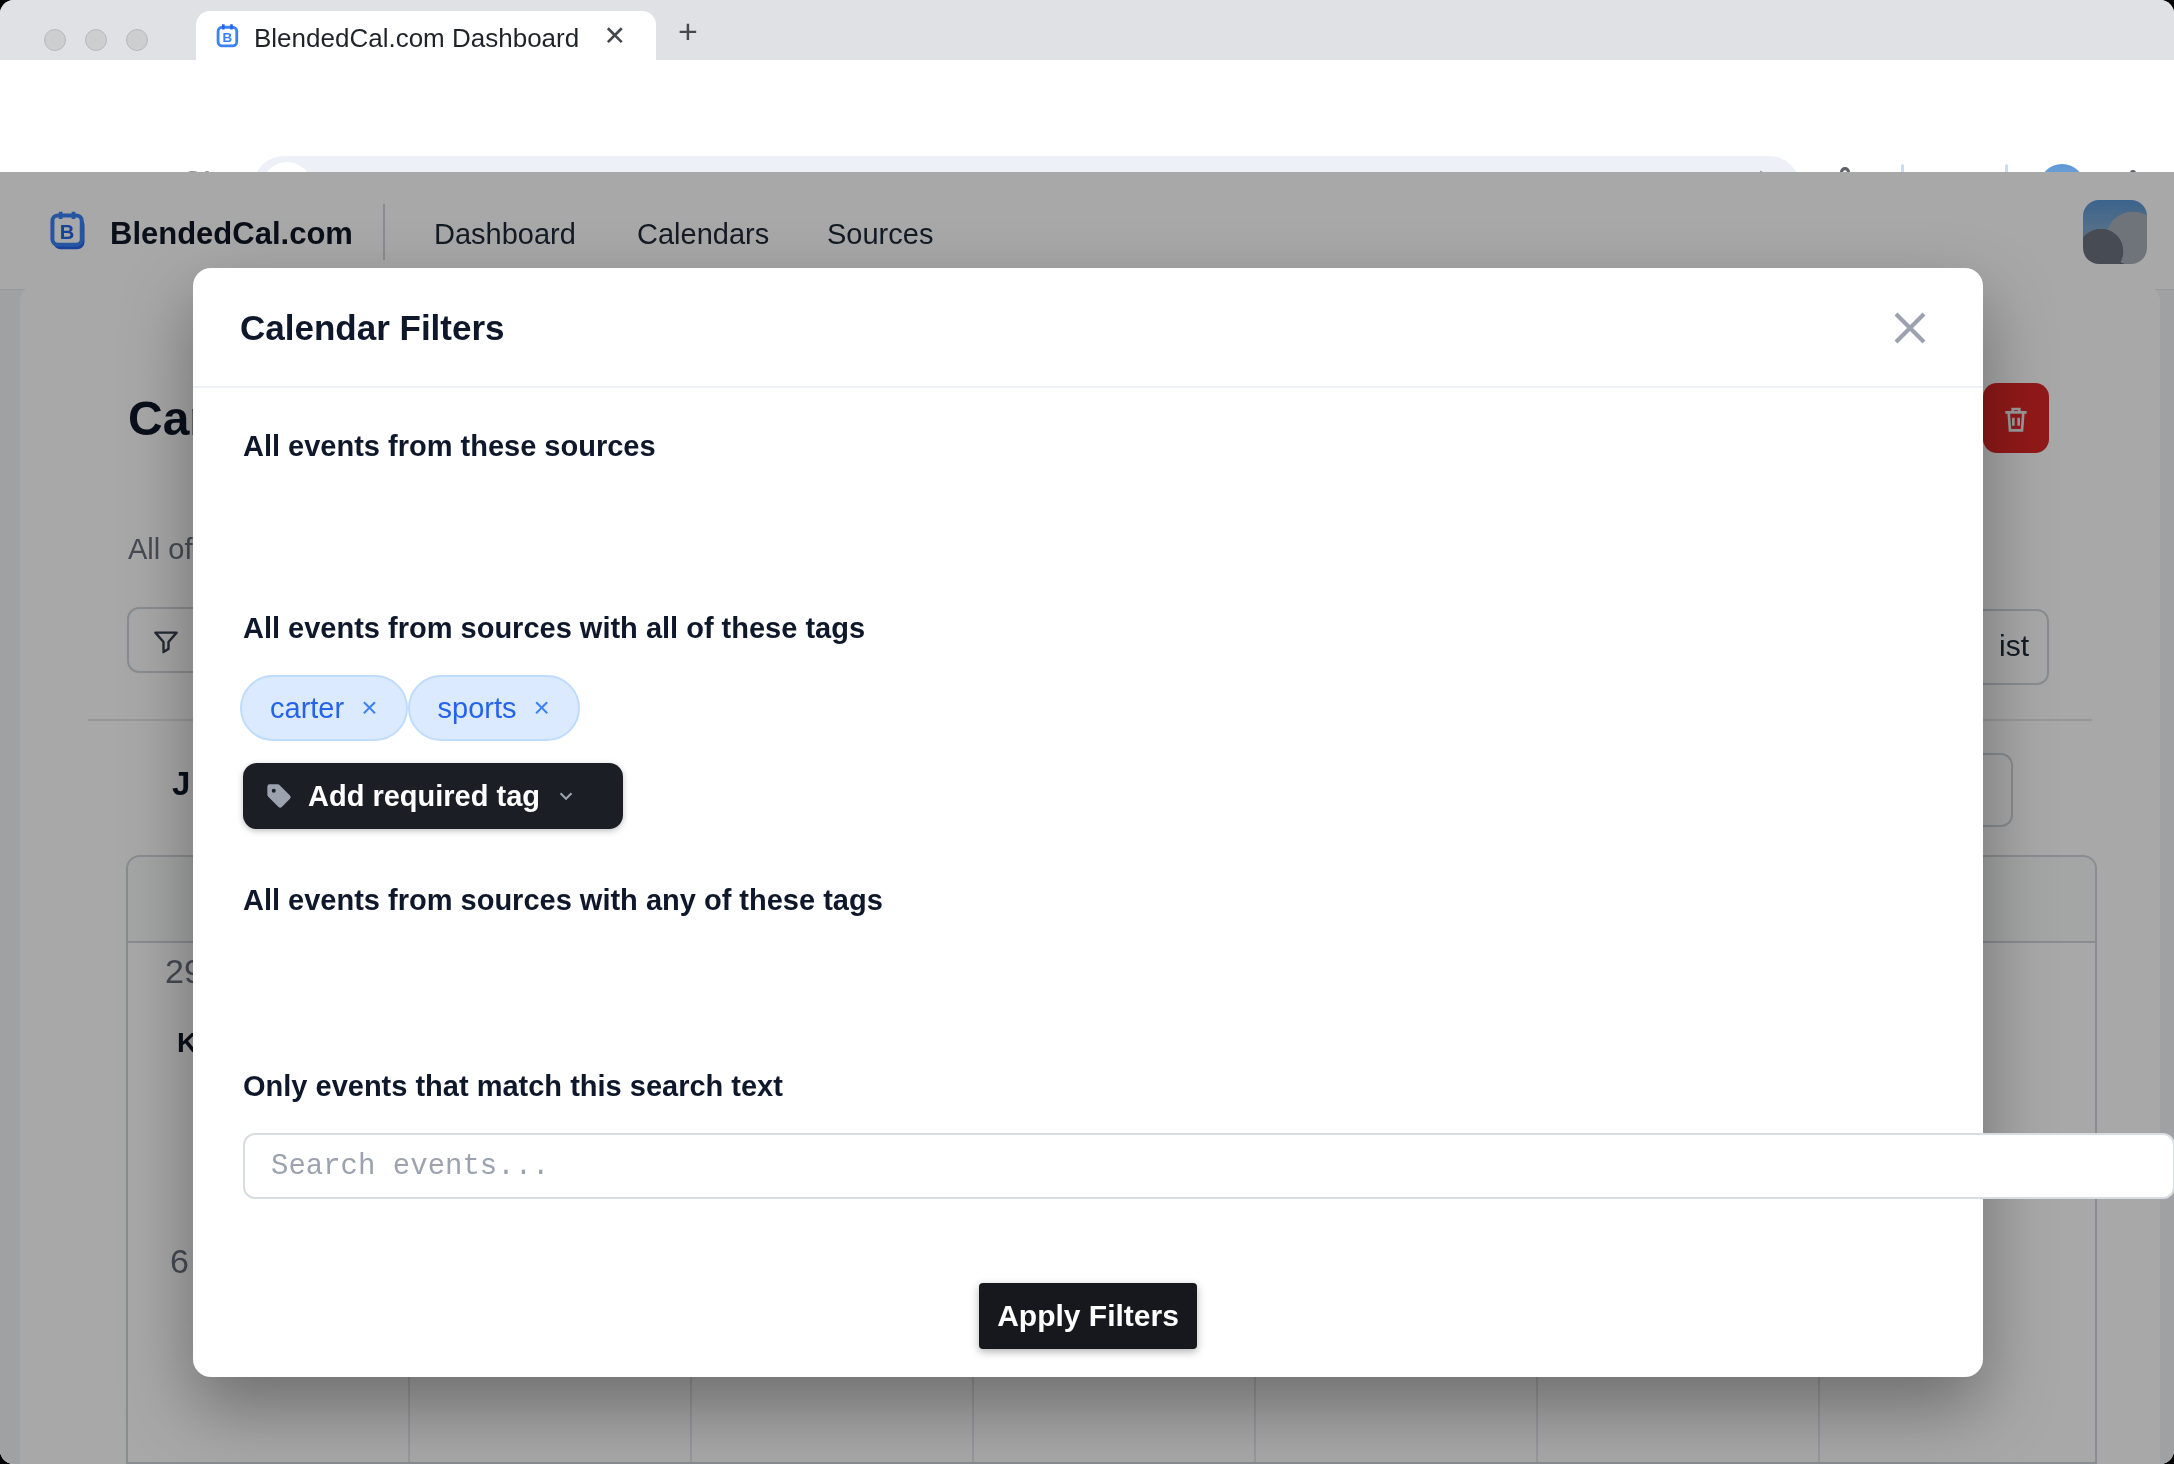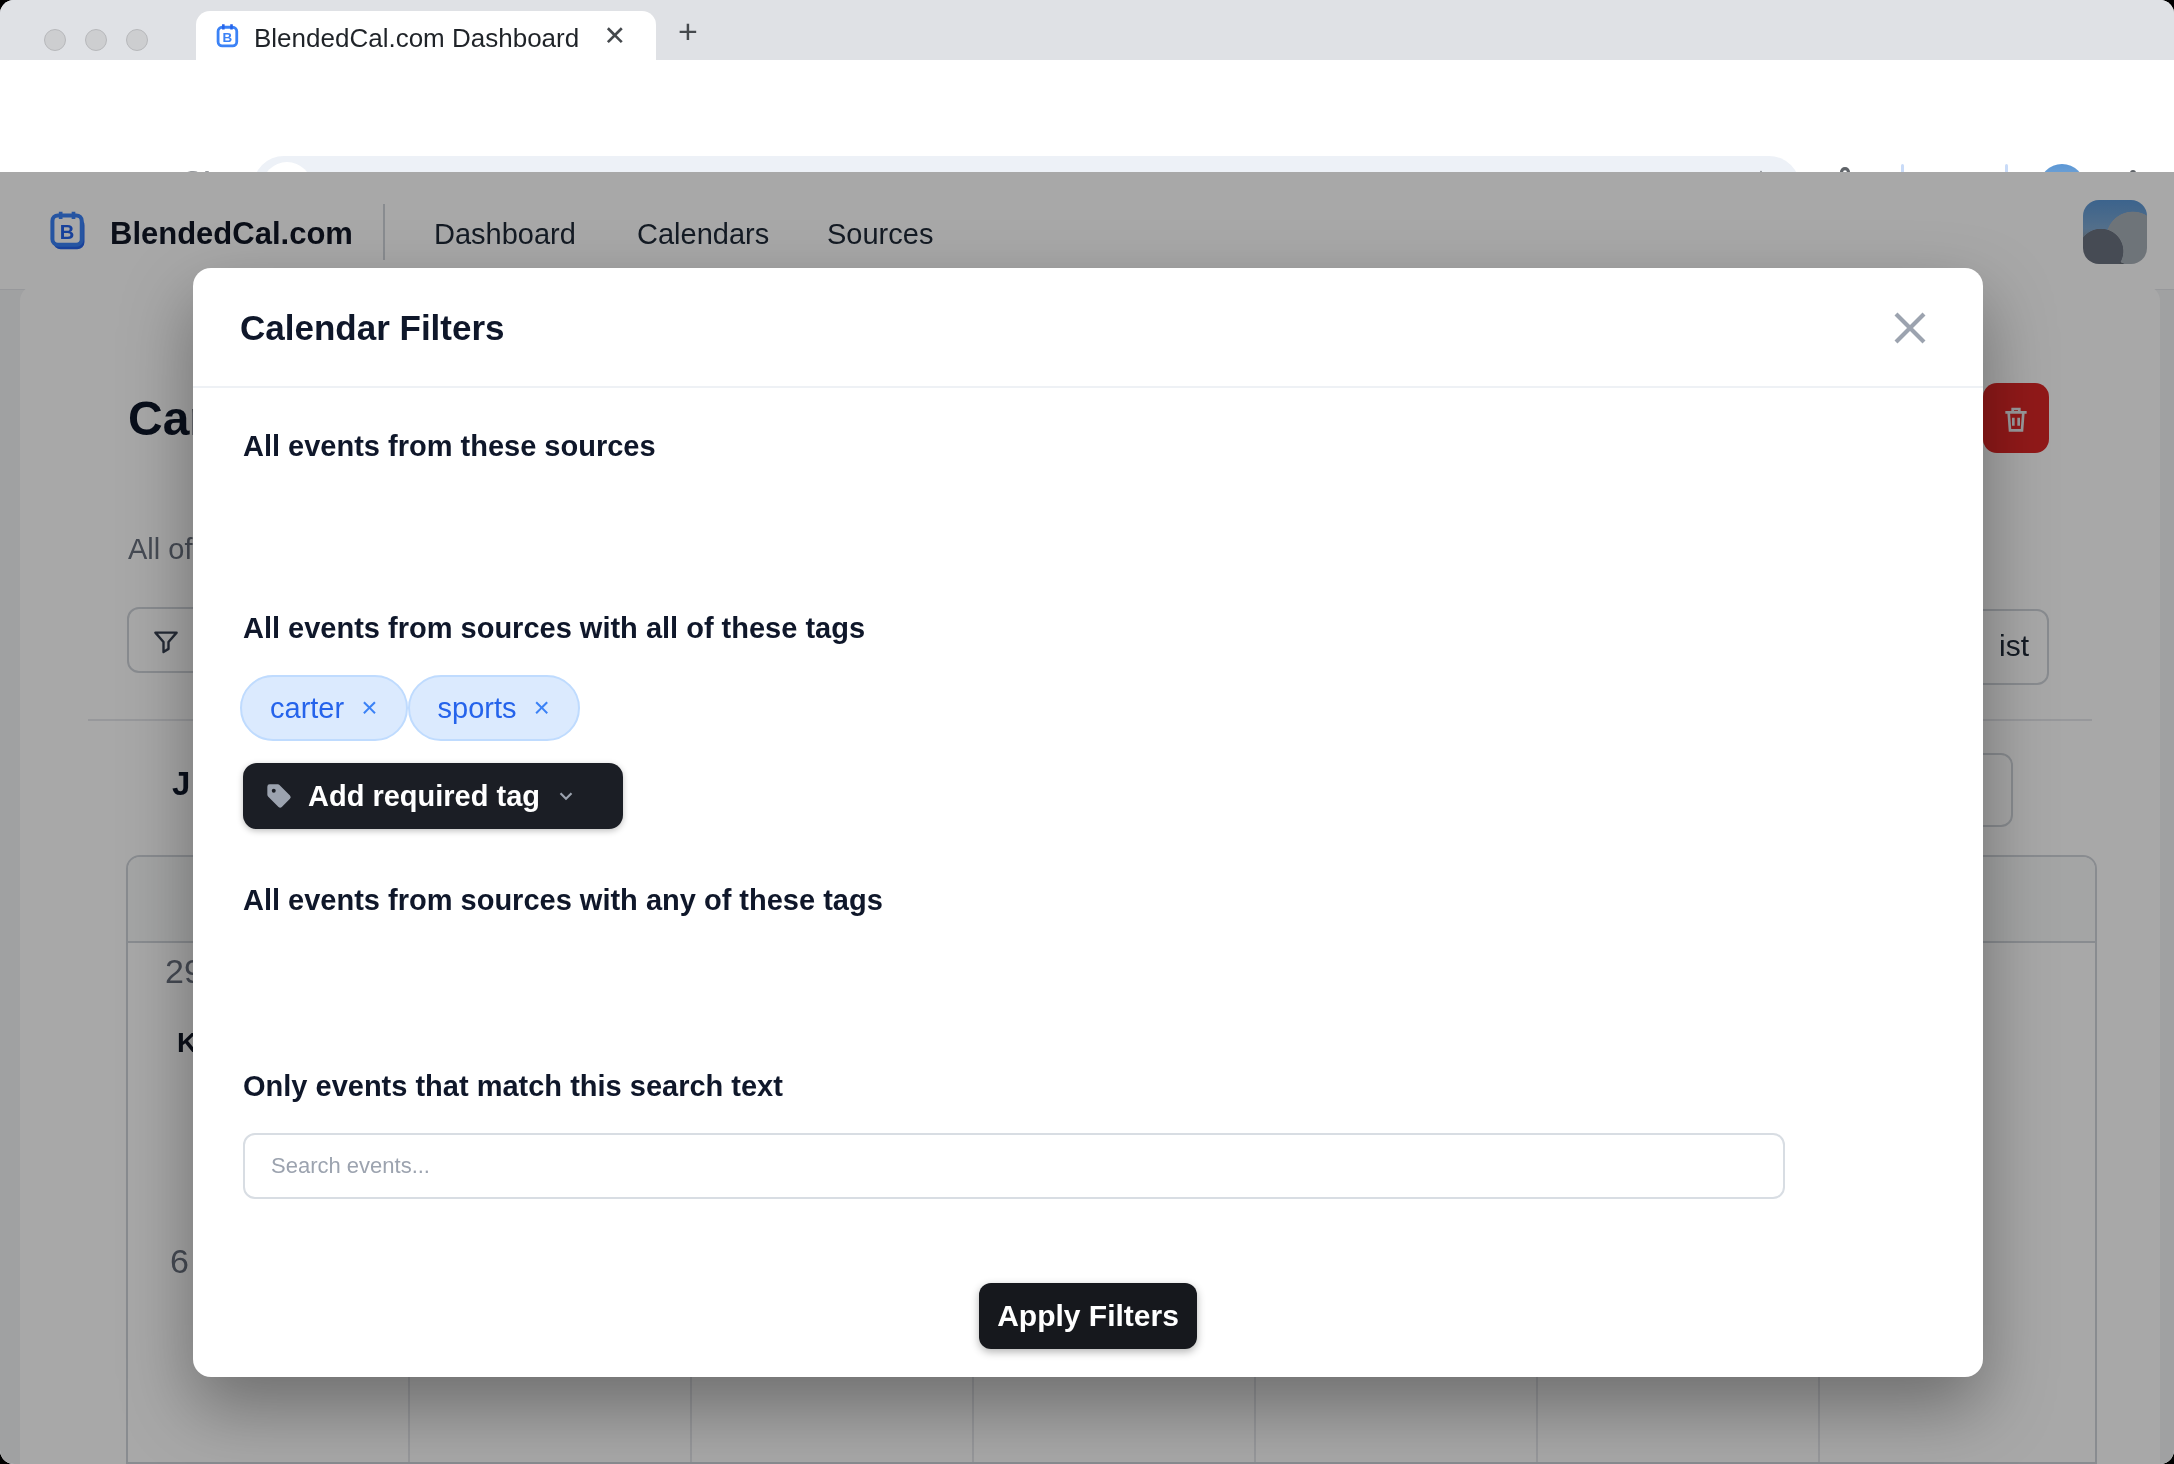--- a/index.html
+++ b/index.html
@@ -75,24 +75,24 @@
   .modal-title { position:absolute; left:47px; top:40px; font-size:35px; font-weight:600; color:#0f172a; }
   .modal-close { position:absolute; left:1689px; top:32px; width:56px; height:56px; }
   .m-label { position:absolute; left:50px; font-size:29px; font-weight:600; color:#0f172a; }
   .dark-btn { position:absolute; left:50px; height:66px; background:#1b1e25; border-radius:14px; color:#fff;
     display:flex; align-items:center; padding:0 22px; gap:15px; box-shadow:0 2px 6px rgba(0,0,0,0.25); }
   .dark-btn .btn-label { font-size:29px; font-weight:600; white-space:nowrap; }
   .pill-row { position:absolute; left:47px; top:407px; display:flex; }
   .pill { height:66px; background:#dbeafe; border:2px solid #bfdbfe; border-radius:33px; display:flex; align-items:center; padding:0 28px; gap:17px; }
   .pill .pill-label { font-size:29px; font-weight:500; color:#2563eb; }
   .pill .pill-x { font-size:28px; color:#3b82f6; line-height:1; }
-  .search-input { position:absolute; left:50px; top:865px; width:1542px; height:66px; border:2px solid #d8dde3; border-radius:12px;
-    font-size:22px; color:#111827; padding:0 26px; font-family:Liberation Sans, sans-serif; outline:none; }
+  .search-input { position:absolute; left:50px; top:865px; width:1932px; height:66px; border:2px solid #d8dde3; border-radius:12px;
+    font-size:29px; color:#111827; padding:0 26px; font-family:Liberation Mono, monospace; outline:none; }
   .search-input::placeholder { color:#9ca3af; }
-  .apply-btn { position:absolute; left:786px; top:1015px; width:218px; height:66px; background:#16181d; border-radius:12px;
+  .apply-btn { position:absolute; left:786px; top:1015px; width:218px; height:66px; background:#16181d; border-radius:4px;
     color:#fff; font-size:30px; font-weight:600; border:none; font-family:"Liberation Sans", sans-serif;
     display:flex; align-items:center; justify-content:center; box-shadow:0 3px 8px rgba(0,0,0,0.3); }
 </style>
 </head>
 <body>
 
 <div class="window">
 
   <div class="tabstrip">
     <span class="tlight" style="left:44px"></span>

